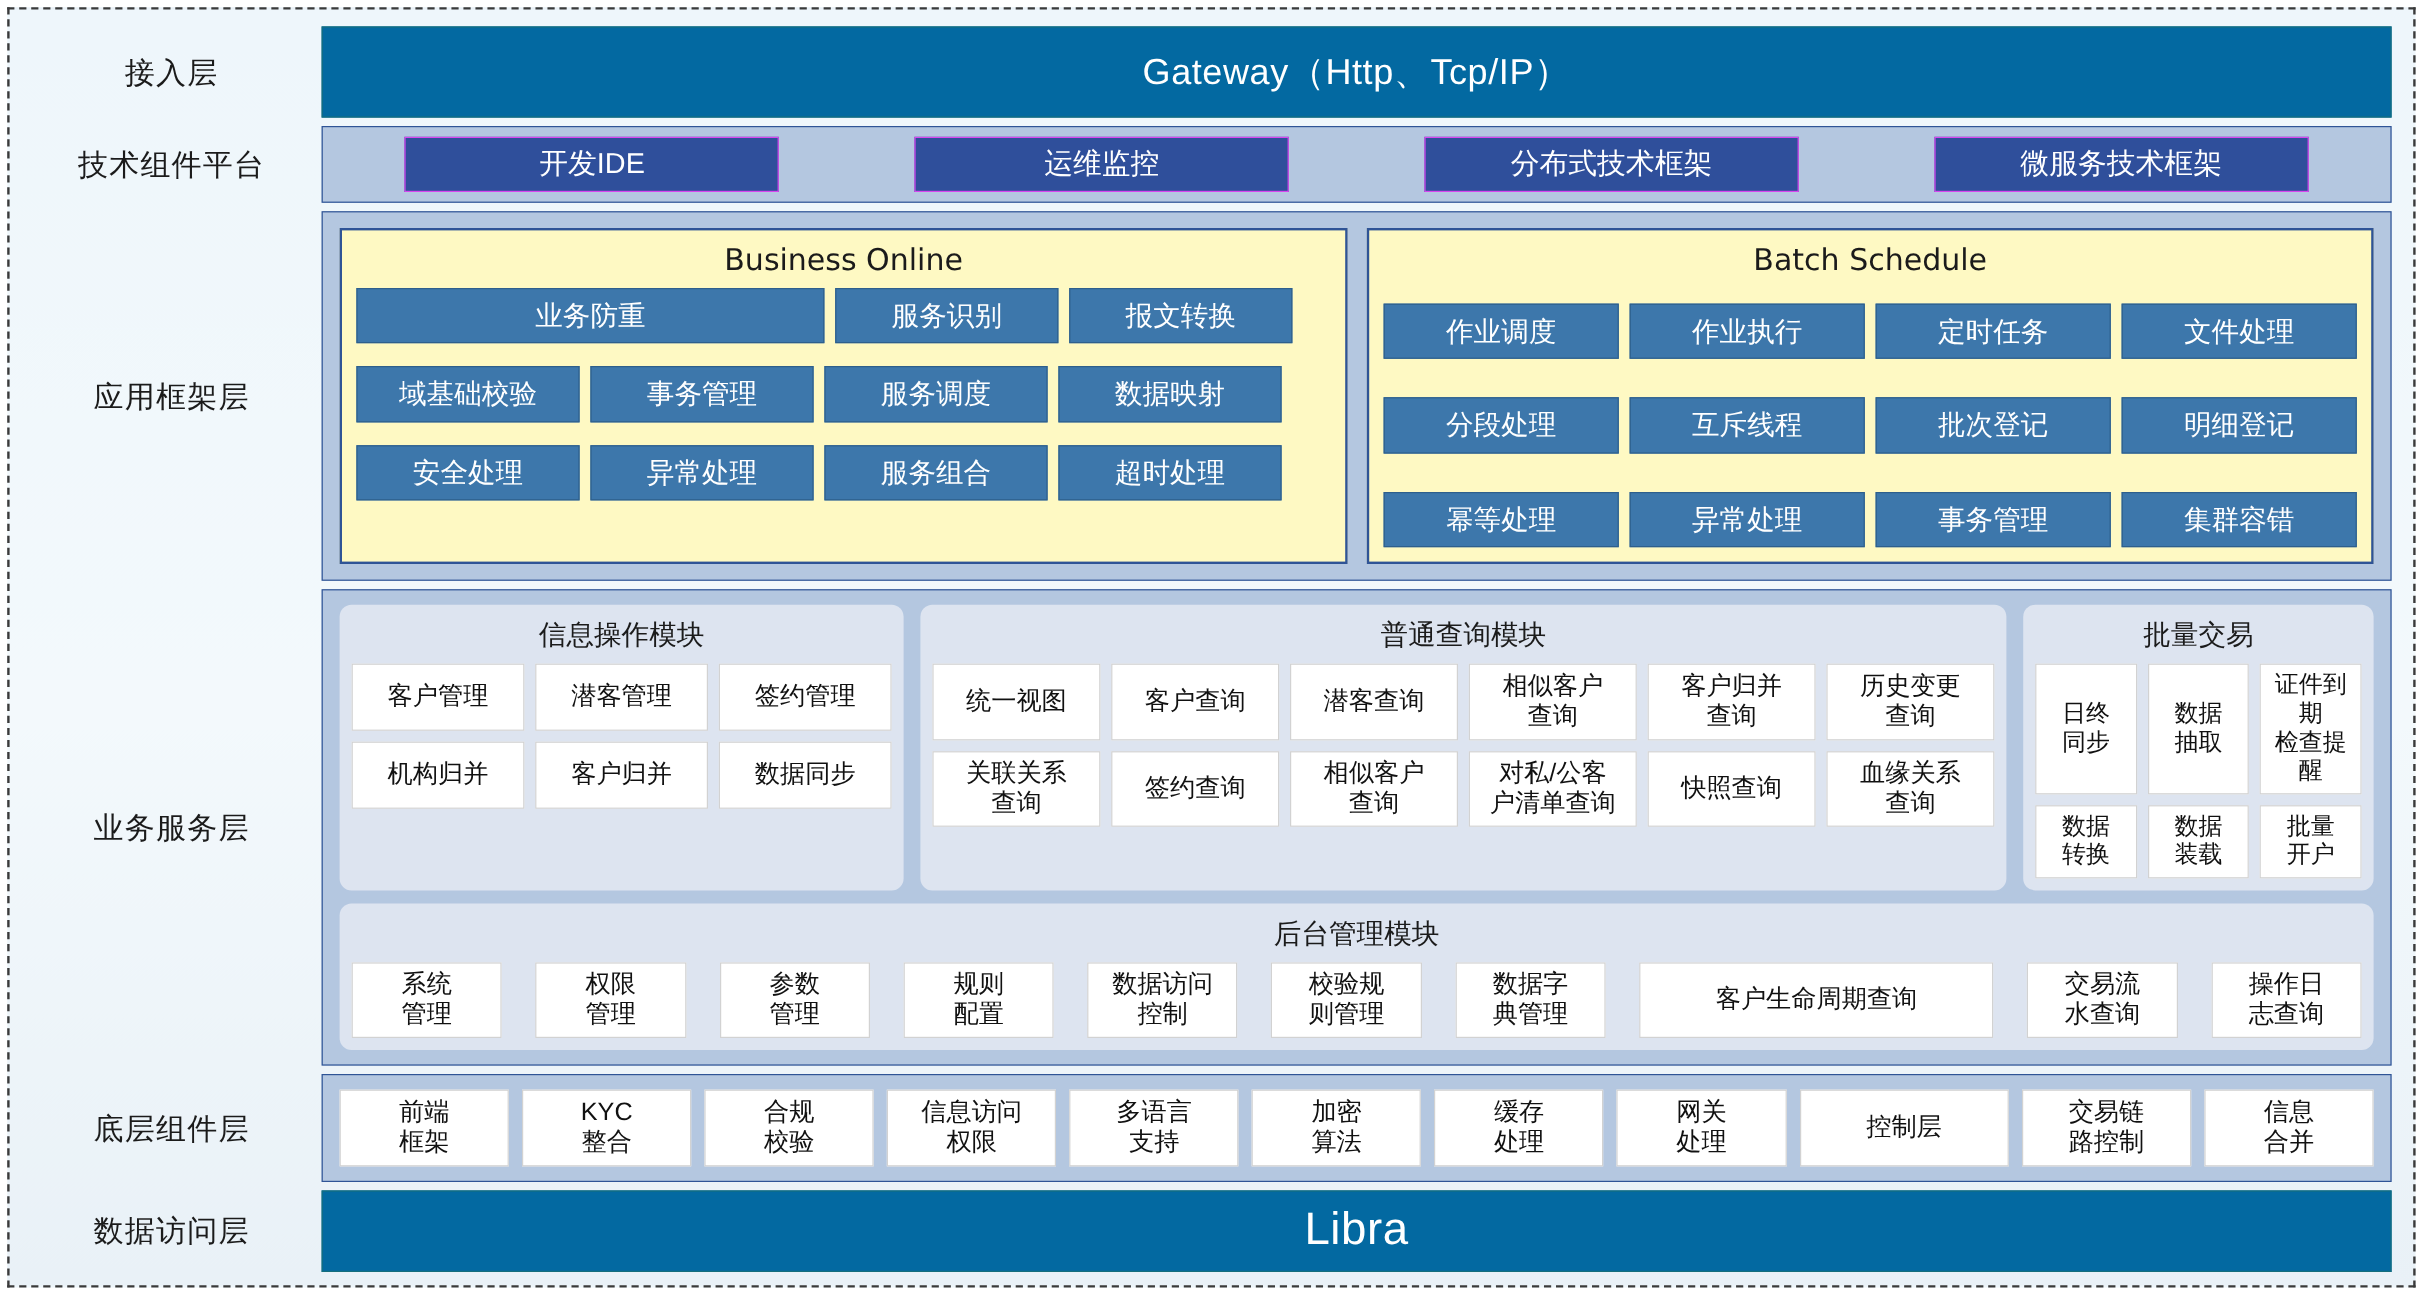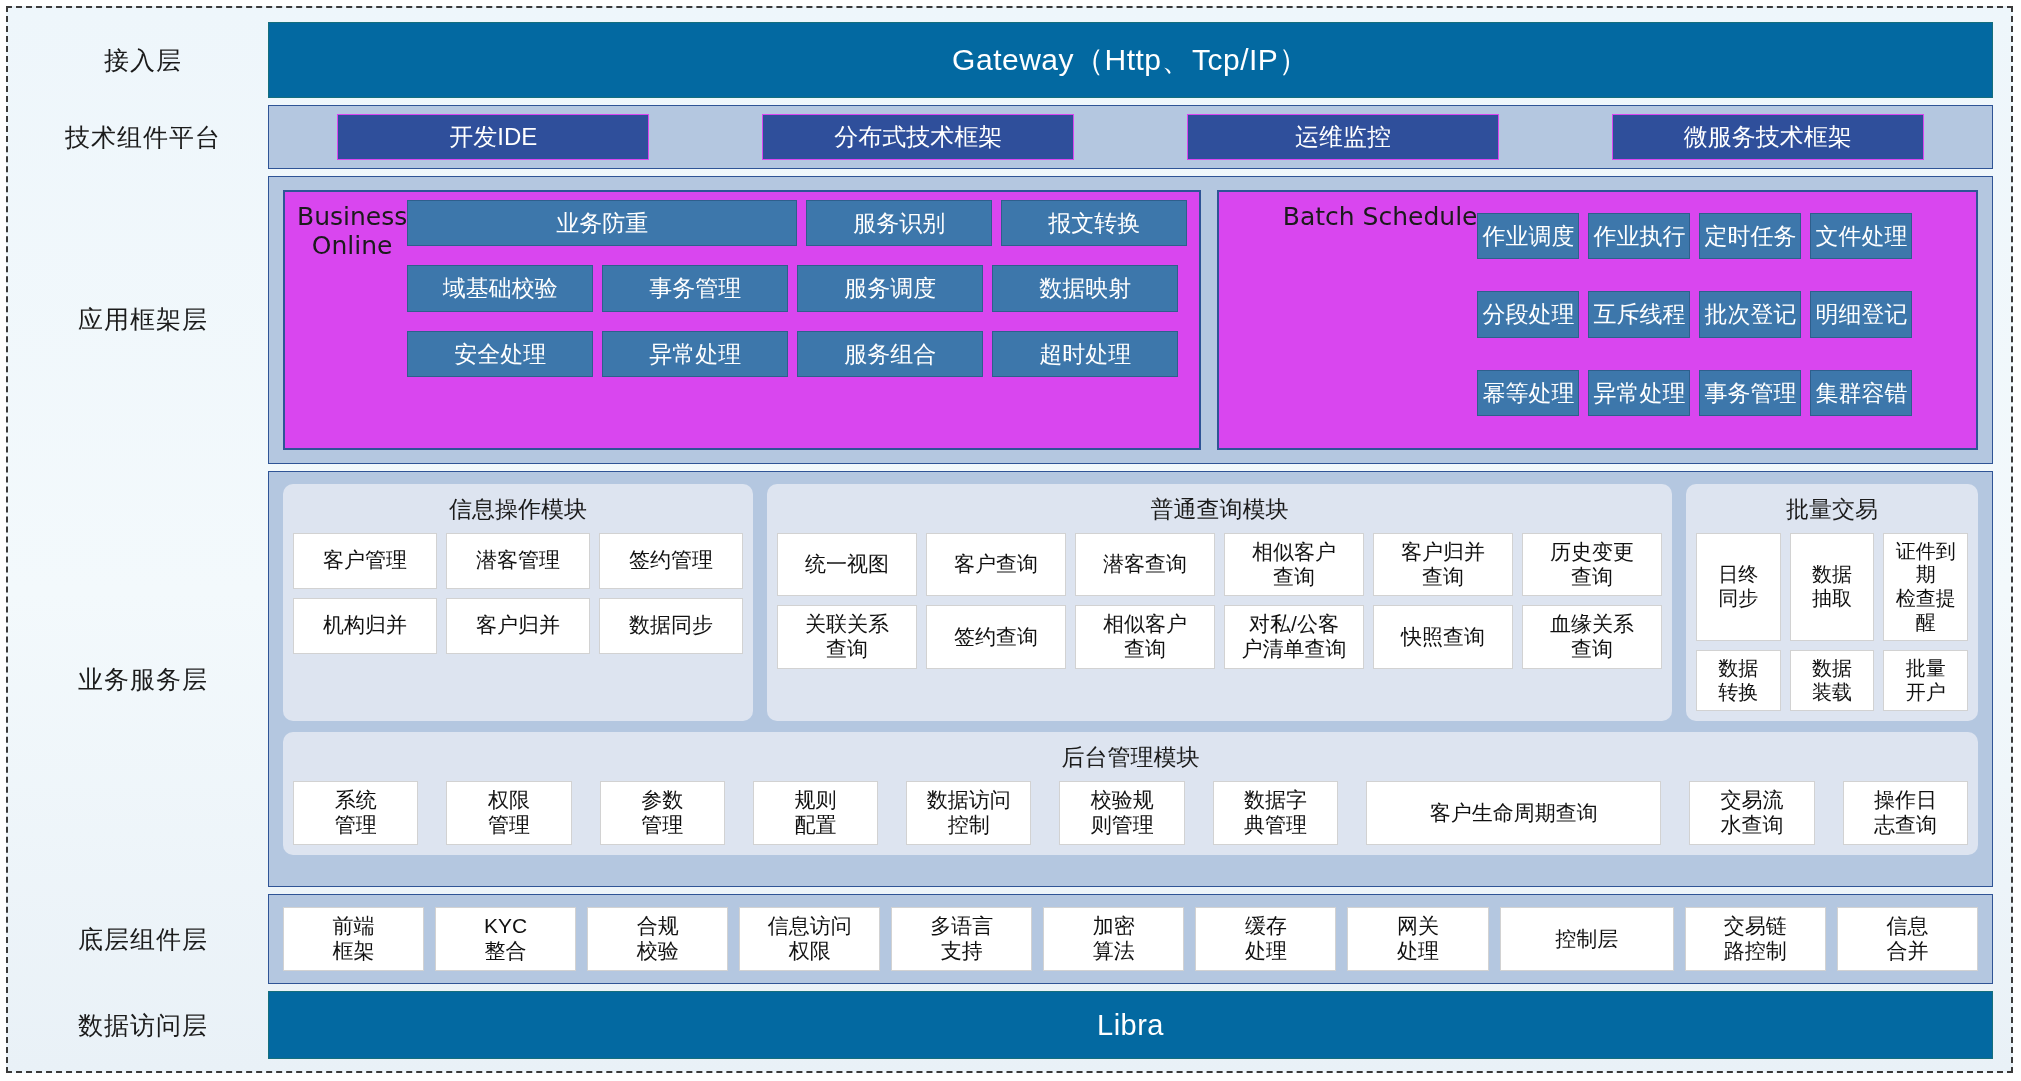--- a/index.html
+++ b/index.html
@@ -61,21 +61,21 @@
     background: #0369a1;
     border: 1px solid #156e7d;
     color: #ffffff;
     display: flex;
     align-items: center;
     justify-content: center;
     font-size: 30px;
     letter-spacing: 0.5px;
     height: 74px;
   }
-  .band-teal.small { height: 66px; font-size: 29px; }
+  .band-teal.small { height: 66px; font-size: 38px; }
 
   
   .panel-bluegrey {
     flex: 1;
     background: #b4c7e0;
     border: 1px solid #2f5496;
     box-sizing: border-box;
     padding: 10px 12px;
     display: flex;
     gap: 0;
@@ -98,26 +98,26 @@
   .panel-frame {
     flex: 1;
     background: #b4c7e0;
     border: 1px solid #2f5496;
     box-sizing: border-box;
     padding: 13px 14px;
     display: flex;
     gap: 16px;
   }
   .group-box {
-    background: #d946ef;
+    background: #fef9c3;
     border: 2px solid #2f5496;
     box-sizing: border-box;
     padding: 8px 12px 12px 12px;
     display: flex;
-    justify-content: center;
+    flex-direction: column;
   }
   .group-title {
     text-align: center;
     font-size: 25px;
     color: #1b1b1b;
     margin: 2px 0 9px 0;
     font-family: "DejaVu Sans", "Liberation Sans", sans-serif;
   }
   .grid-rows { display: flex; flex-direction: column; gap: 19px; }
   .grid-row { display: flex; gap: 9px; }
@@ -231,22 +231,22 @@
       <div class="layer-body">
         <div class="band-teal">Gateway（Http、Tcp/IP）</div>
       </div>
     </div>
 
     <div class="layer-row">
       <div class="layer-label">技术组件平台</div>
       <div class="layer-body">
         <div class="panel-bluegrey">
           <div class="chip-darkblue">开发IDE</div>
+          <div class="chip-darkblue">运维监控</div>
           <div class="chip-darkblue">分布式技术框架</div>
-          <div class="chip-darkblue">运维监控</div>
           <div class="chip-darkblue">微服务技术框架</div>
         </div>
       </div>
     </div>
 
     <div class="layer-row" style="flex:1 1 auto;">
       <div class="layer-label">应用框架层</div>
       <div class="layer-body">
         <div class="panel-frame">
 

